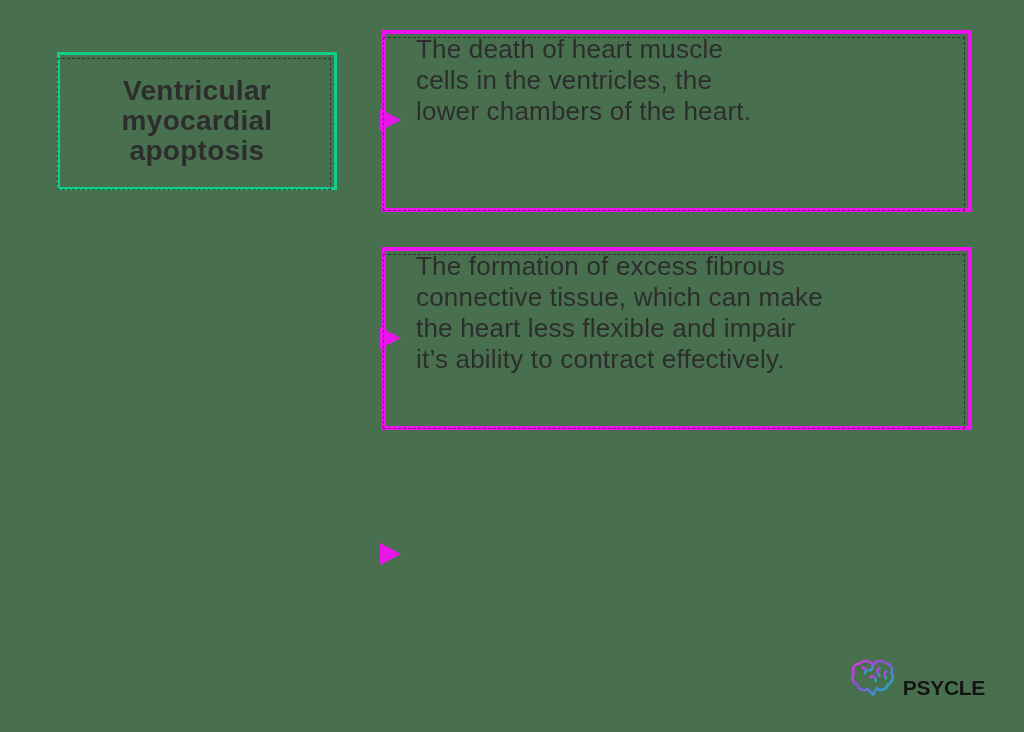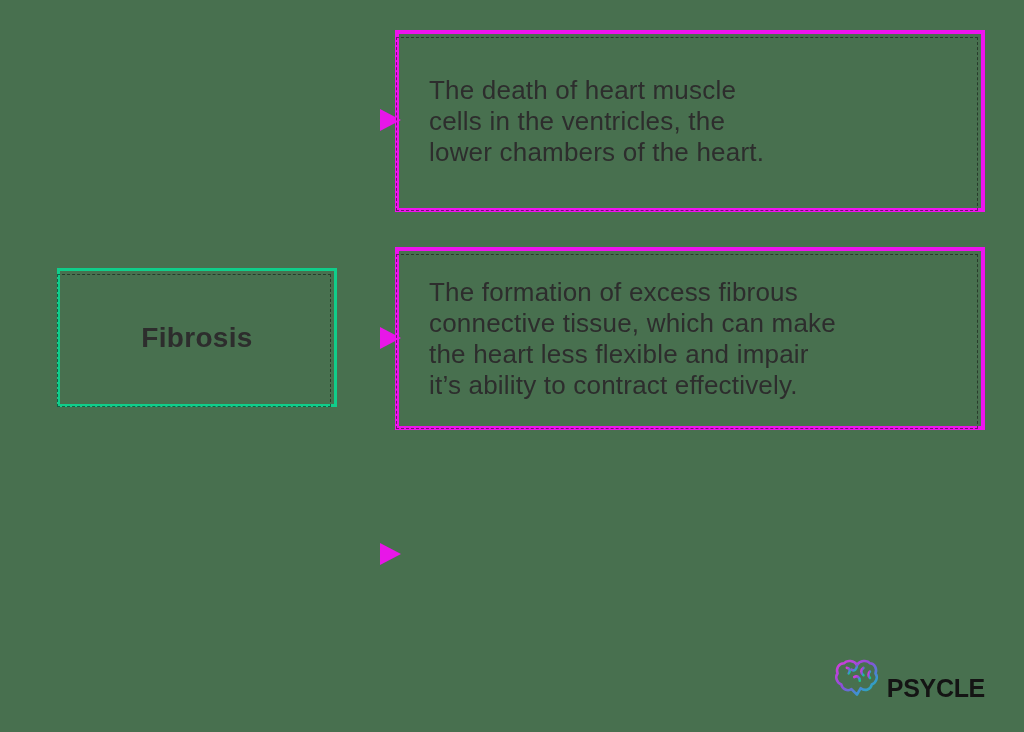--- a/index.html
+++ b/index.html
@@ -12,23 +12,23 @@
   .box::after{
     content:"";position:absolute;inset:0;transform:translate(-3px,3px);
     border:1px dashed rgba(15,15,15,.55);pointer-events:none;
   }
   .term-box{
     left:57px;width:280px;
     border:3px solid var(--term-border,#10cd8a);
     display:flex;align-items:center;justify-content:center;
   }
   .def-box{
-    left:395px;width:590px;
+    left:382px;width:590px;
     border:4px solid var(--definition-border,#ee13ee);
-    display:flex;align-items:center;
+    display:flex;align-items:flex-start;
   }
   .term-text{
     white-space:pre-line;text-align:center;
     font-weight:700;font-size:28px;line-height:30px;
     color:var(--text,#2d2d2d);letter-spacing:.3px;
   }
   .def-text{
     white-space:pre-line;
     font-size:26px;line-height:31px;font-weight:400;
     color:var(--text,#2d2d2d);padding-left:30px;letter-spacing:.2px;
@@ -41,21 +41,21 @@
   #def3{top:466px;height:177px}
   .arrow{position:absolute;left:335px;}
   #arrow1{top:105px}
   #arrow2{top:323px}
   #arrow3{top:539px}
   .logo{
     position:absolute;top:655px;right:39px;height:46px;
     display:flex;align-items:center;gap:6px;
   }
   .logo-text{
-    font-size:25px;font-weight:700;letter-spacing:-.3px;
+    font-size:21px;font-weight:700;letter-spacing:-.3px;
     color:var(--logo-text,#141414);
     margin-top:20px;
   }
 </style>
 </head>
 <body>
 
 <div class="canvas">
 
   <svg width="0" height="0" style="position:absolute" aria-hidden="true">
@@ -67,33 +67,35 @@
       </linearGradient>
       <linearGradient id="brainGrad" x1="0" y1="0" x2="1" y2="1">
         <stop offset="0" stop-color="#d93bdc" style="stop-color:var(--logo-g1,#d93bdc)"></stop>
         <stop offset="0.45" stop-color="#8b4fd8" style="stop-color:var(--logo-g2,#8b4fd8)"></stop>
         <stop offset="0.75" stop-color="#3b93d1" style="stop-color:var(--logo-g3,#3b93d1)"></stop>
         <stop offset="1" stop-color="#16c78e" style="stop-color:var(--logo-g4,#16c78e)"></stop>
       </linearGradient>
     </defs>
   </svg>
 
+  <div class="box term-box" id="term1">
+    <span class="term-text">Ventricular
+myocardial
+apoptosis</span>
+  </div>
   <svg class="arrow" id="arrow1" width="66" height="30" viewBox="0 0 66 30">
     <line x1="1" y1="15" x2="48" y2="15" stroke="url(#arrowGrad)" stroke-width="4"></line>
     <polygon points="45,4 66,15 45,26" fill="var(--arrow-end,#e816e8)"></polygon>
   </svg>
   <div class="box def-box" id="def1">
     <span class="def-text">The death of heart muscle
 cells in the ventricles, the
 lower chambers of the heart.</span>
   </div>
 
-  <div class="box term-box" id="term2">
-    <span class="term-text">Fibrosis</span>
-  </div>
   <svg class="arrow" id="arrow2" width="66" height="30" viewBox="0 0 66 30">
     <line x1="1" y1="15" x2="48" y2="15" stroke="url(#arrowGrad)" stroke-width="4"></line>
     <polygon points="45,4 66,15 45,26" fill="var(--arrow-end,#e816e8)"></polygon>
   </svg>
   <div class="box def-box" id="def2">
     <span class="def-text">The formation of excess fibrous
 connective tissue, which can make
 the heart less flexible and impair
 it’s ability to contract effectively.</span>
   </div>

